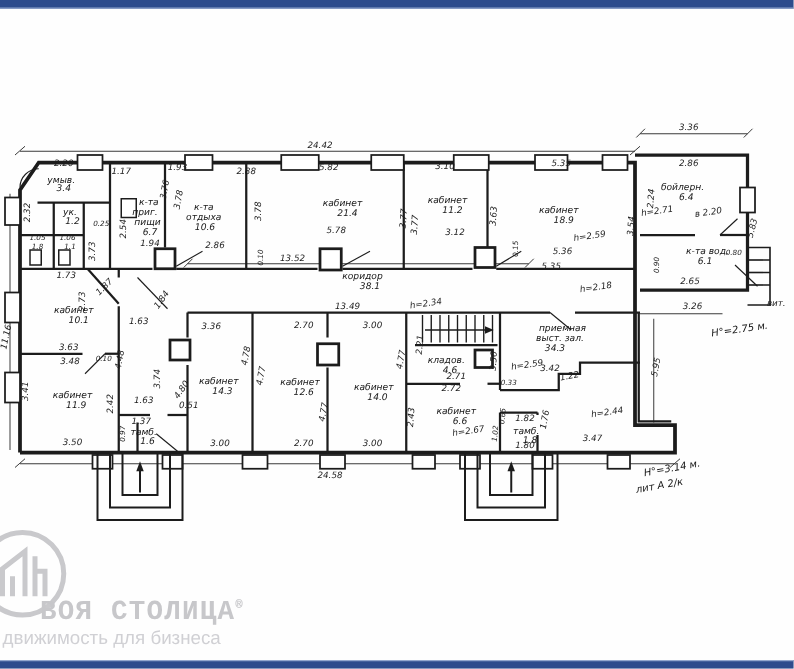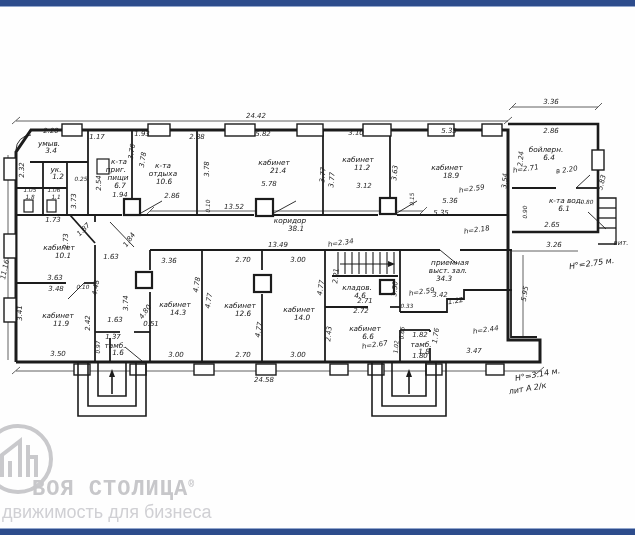--- a/index.html
+++ b/index.html
@@ -8,21 +8,21 @@
   .plan{position:absolute;left:0;top:0;}
   .t{font:italic 7px "DejaVu Sans",sans-serif;fill:#1d1d1d;}
   .r{font:italic 7.3px "DejaVu Sans",sans-serif;fill:#161616;}
   .s{font:italic 5.8px "DejaVu Sans",sans-serif;fill:#1d1d1d;}
   .n{font:italic 8px "DejaVu Sans",sans-serif;fill:#161616;}
   text{text-anchor:middle;}
   .wm{position:absolute;left:0;top:418px;width:260px;height:110px;pointer-events:none;}
   .wm-ic{position:absolute;left:-20px;top:3px;width:76px;height:76px;}
   .wm-brand{position:absolute;left:2px;top:59px;font-family:Liberation Mono, monospace;font-weight:bold;font-size:22px;letter-spacing:1px;color:#c7c7ca;white-space:nowrap;margin-left:30px;}
   .wm-reg{font-size:10px;vertical-align:super;}
-  .wm-tag{position:absolute;left:2px;top:84px;font-family:"Liberation Sans",sans-serif;font-size:18px;color:#d0d0d4;white-space:nowrap;}
+  .wm-tag{position:absolute;left:2px;top:84px;font-family:"Liberation Sans",sans-serif;font-size:15px;color:#d0d0d4;white-space:nowrap;}
 </style>
 </head>
 <body>
 
 <div class="bar-top"></div>
 
 <svg class="plan" width="635" height="535" viewBox="0 0 635 535">
 
   <g stroke="#3a3a3a" stroke-width="0.8" fill="none">
     <path d="M16,121 H508"></path>

